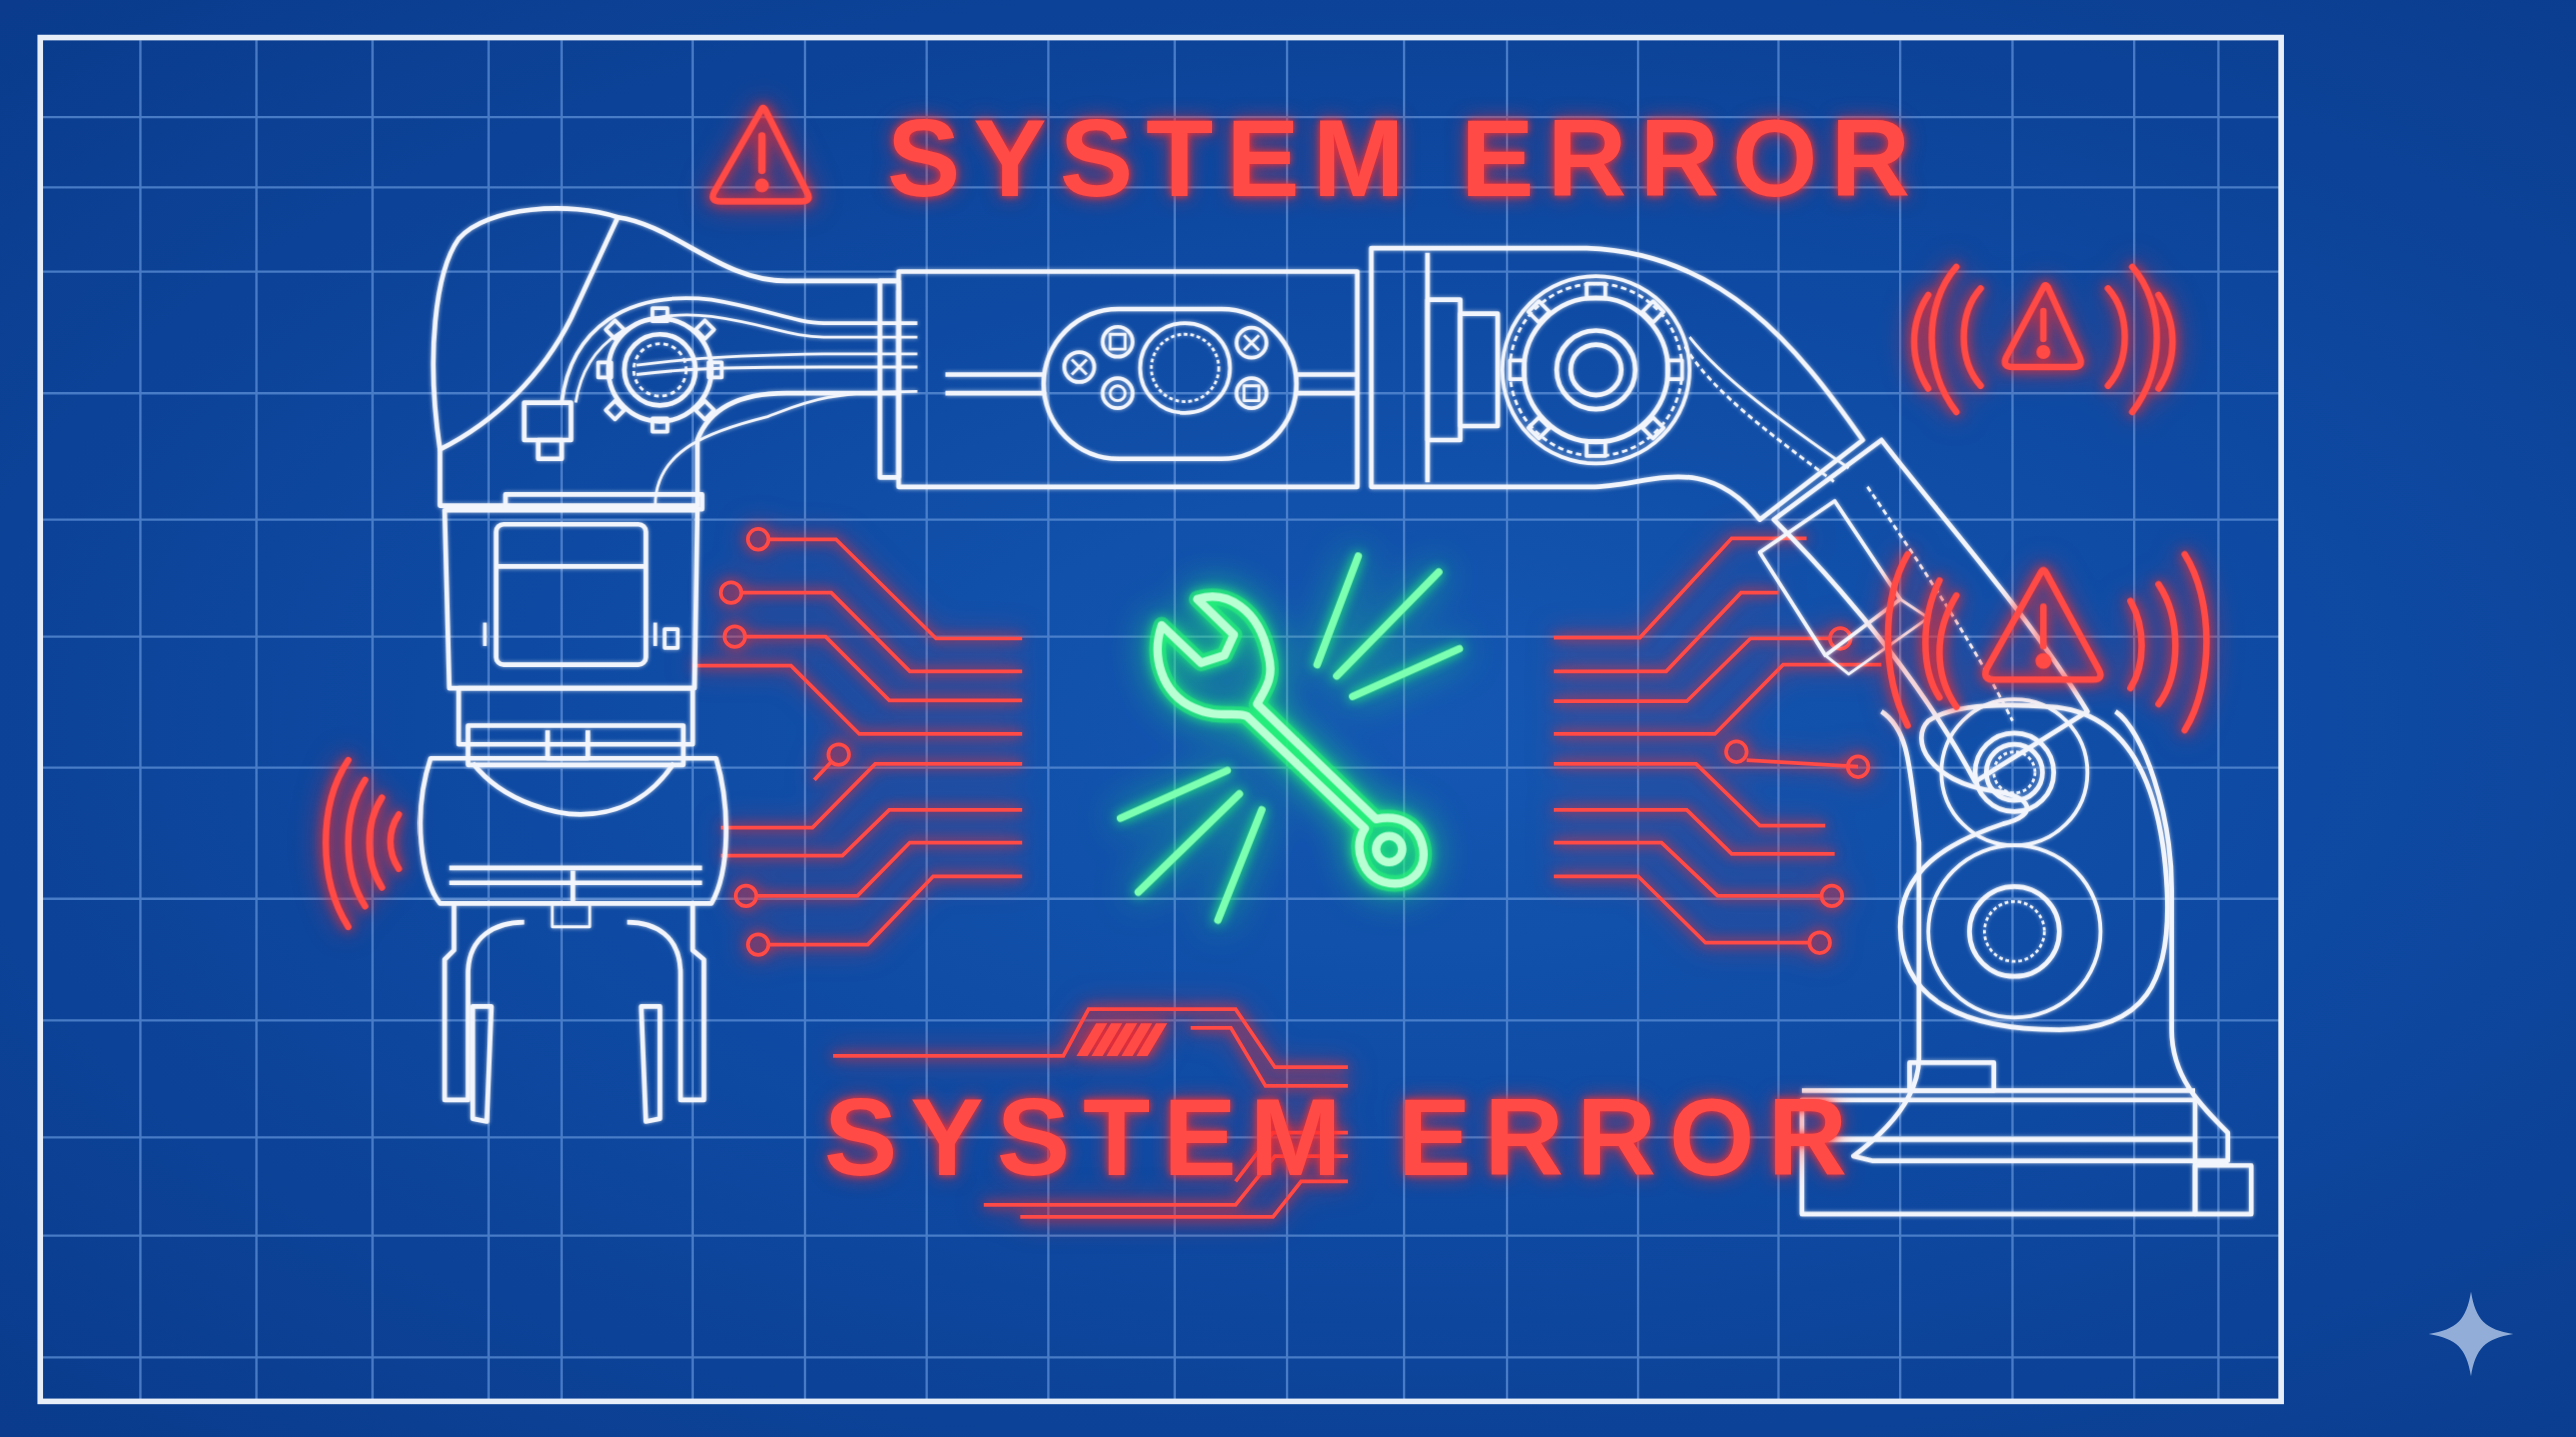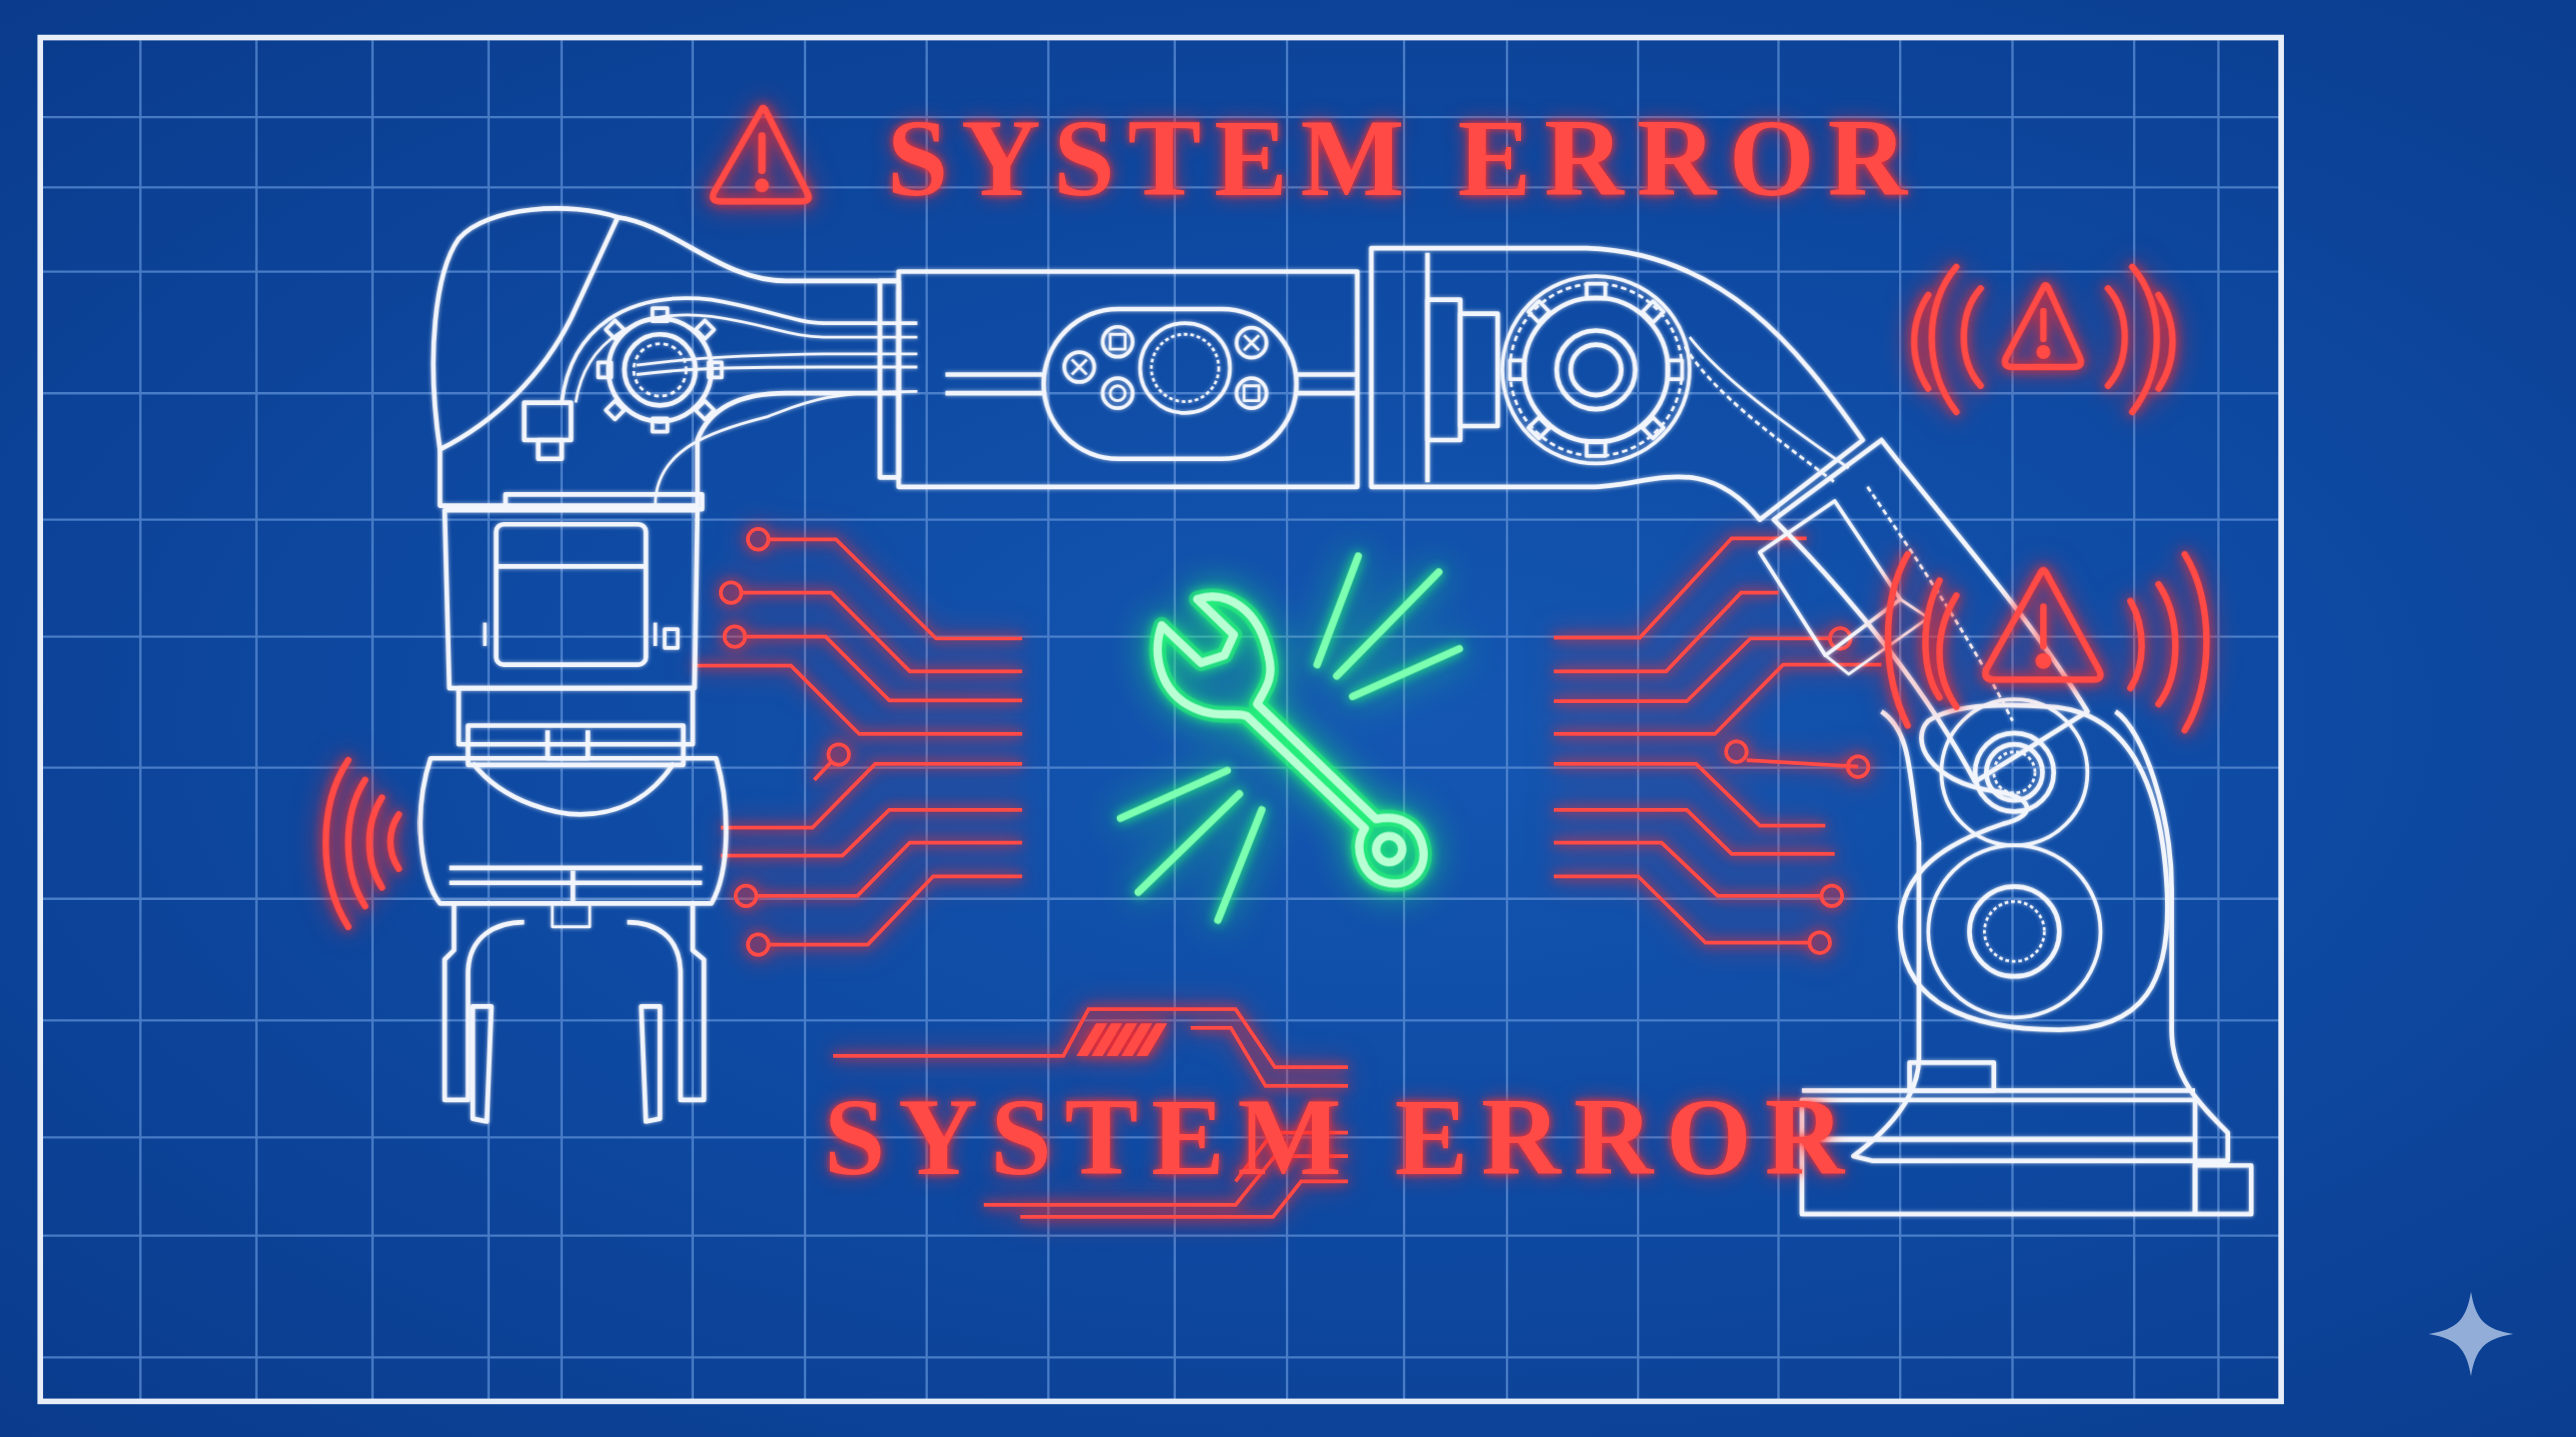--- a/index.html
+++ b/index.html
@@ -1,19 +1,19 @@
 <!DOCTYPE html>
 <html style="font-size:15px"><head>
 <meta charset="utf-8">
 <style>
   html, body { margin:0; padding:0; }
   body { width:2576px; height:1438px; overflow:hidden; background:#0a3d91; font-family:"DejaVu Sans", sans-serif; }
   #stage { position:relative; width:2576px; height:1438px; background: radial-gradient(ellipse at 55% 50%, #1457b3 0%, #0e4aa3 45%, #0a3b8c 100%); }
   #art { position:absolute; left:0; top:0; width:2576px; height:1438px; }
-  .lbl { position:absolute; color:#ff4a45; font-family:Liberation Serif, serif; font-weight:bold; letter-spacing:13px; text-shadow:0 0 7.5px #ff3030, 0 0 20.6px rgba(255,40,40,0.7); white-space:nowrap; }
+  .lbl { position:absolute; color:#ff4a45; font-family:Liberation Sans, sans-serif; font-weight:bold; letter-spacing:13px; text-shadow:0 0 7.5px #ff3030, 0 0 20.6px rgba(255,40,40,0.7); white-space:nowrap; }
   #title-top { left:887px; top:97px; font-size:110px; line-height:122px; }
   #title-bottom { left:824px; top:1076px; font-size:110px; line-height:122px; }
   .glow-red { filter: drop-shadow(0 0 6px #ff2a2a) drop-shadow(0 0 14px rgba(255,40,40,0.6)); }
   .glow-green { filter: drop-shadow(0 0 6px #22ff77) drop-shadow(0 0 20px rgba(30,255,110,0.7)); }
   .glow-white { filter: drop-shadow(0 0 2px rgba(255,255,255,0.6)); }
   #sparkle { position:absolute; left:2424px; top:1287px; width:94px; height:94px; }
 </style>
 </head>
 <body>
 

